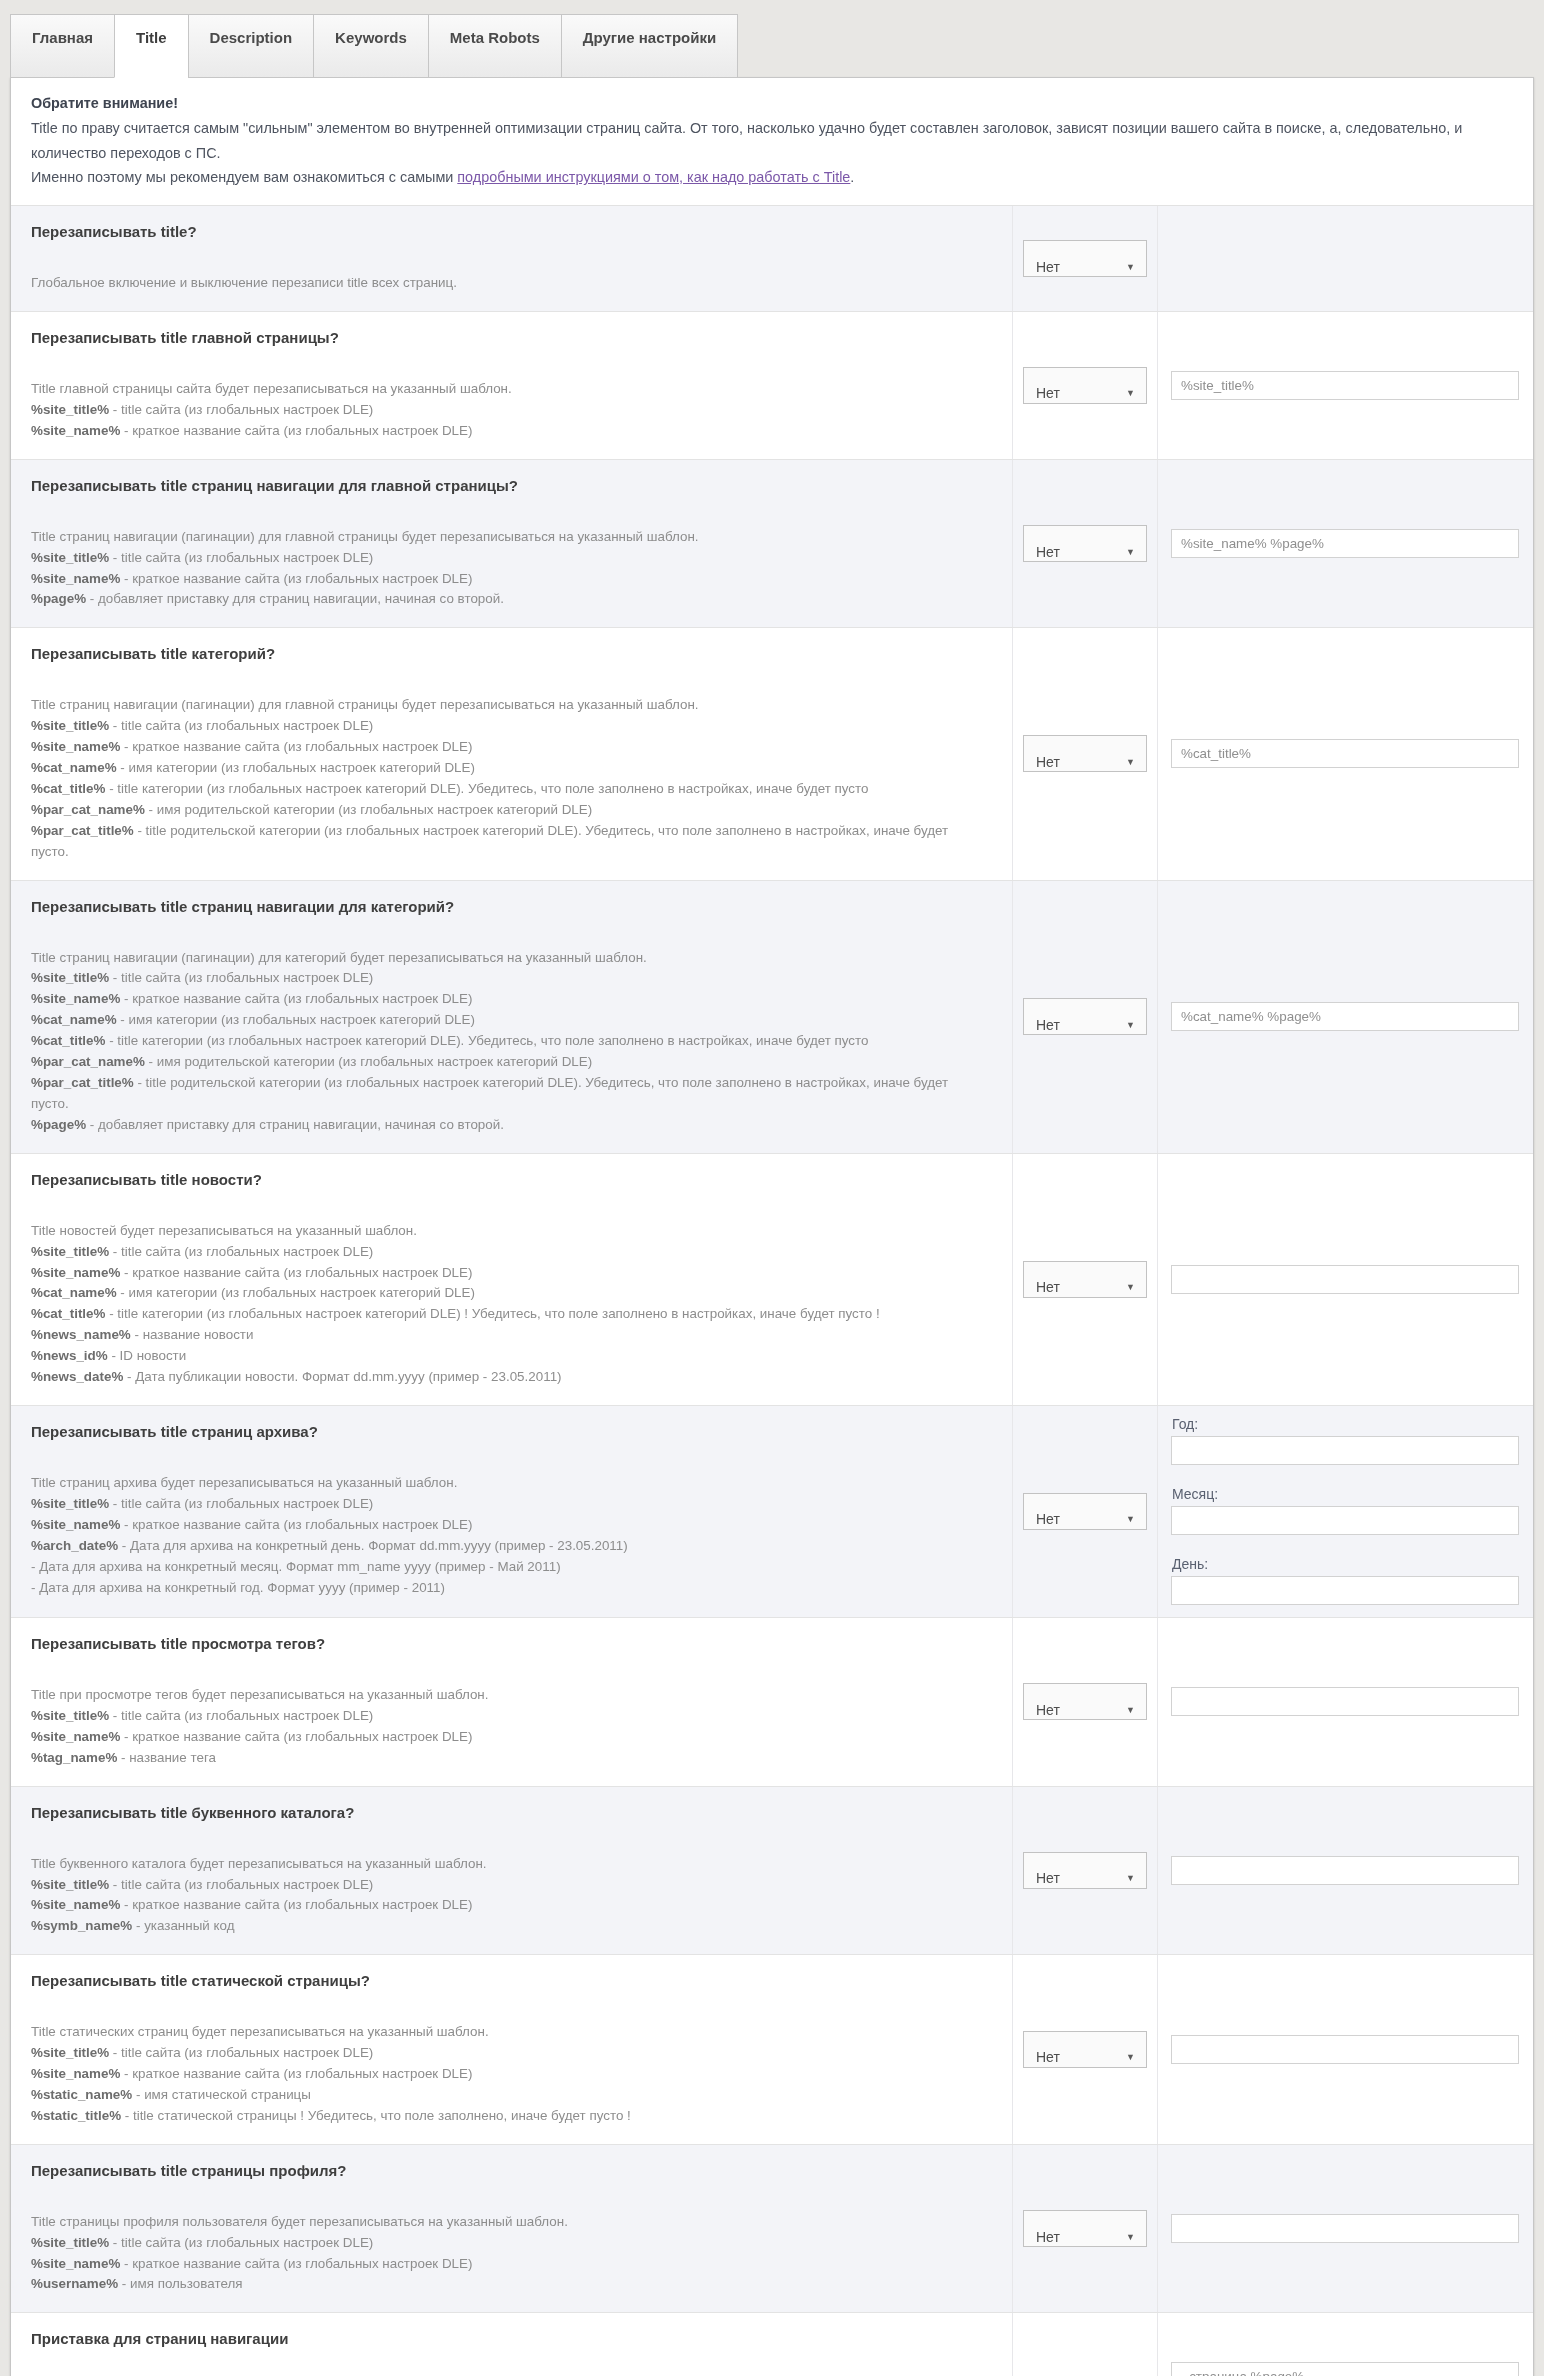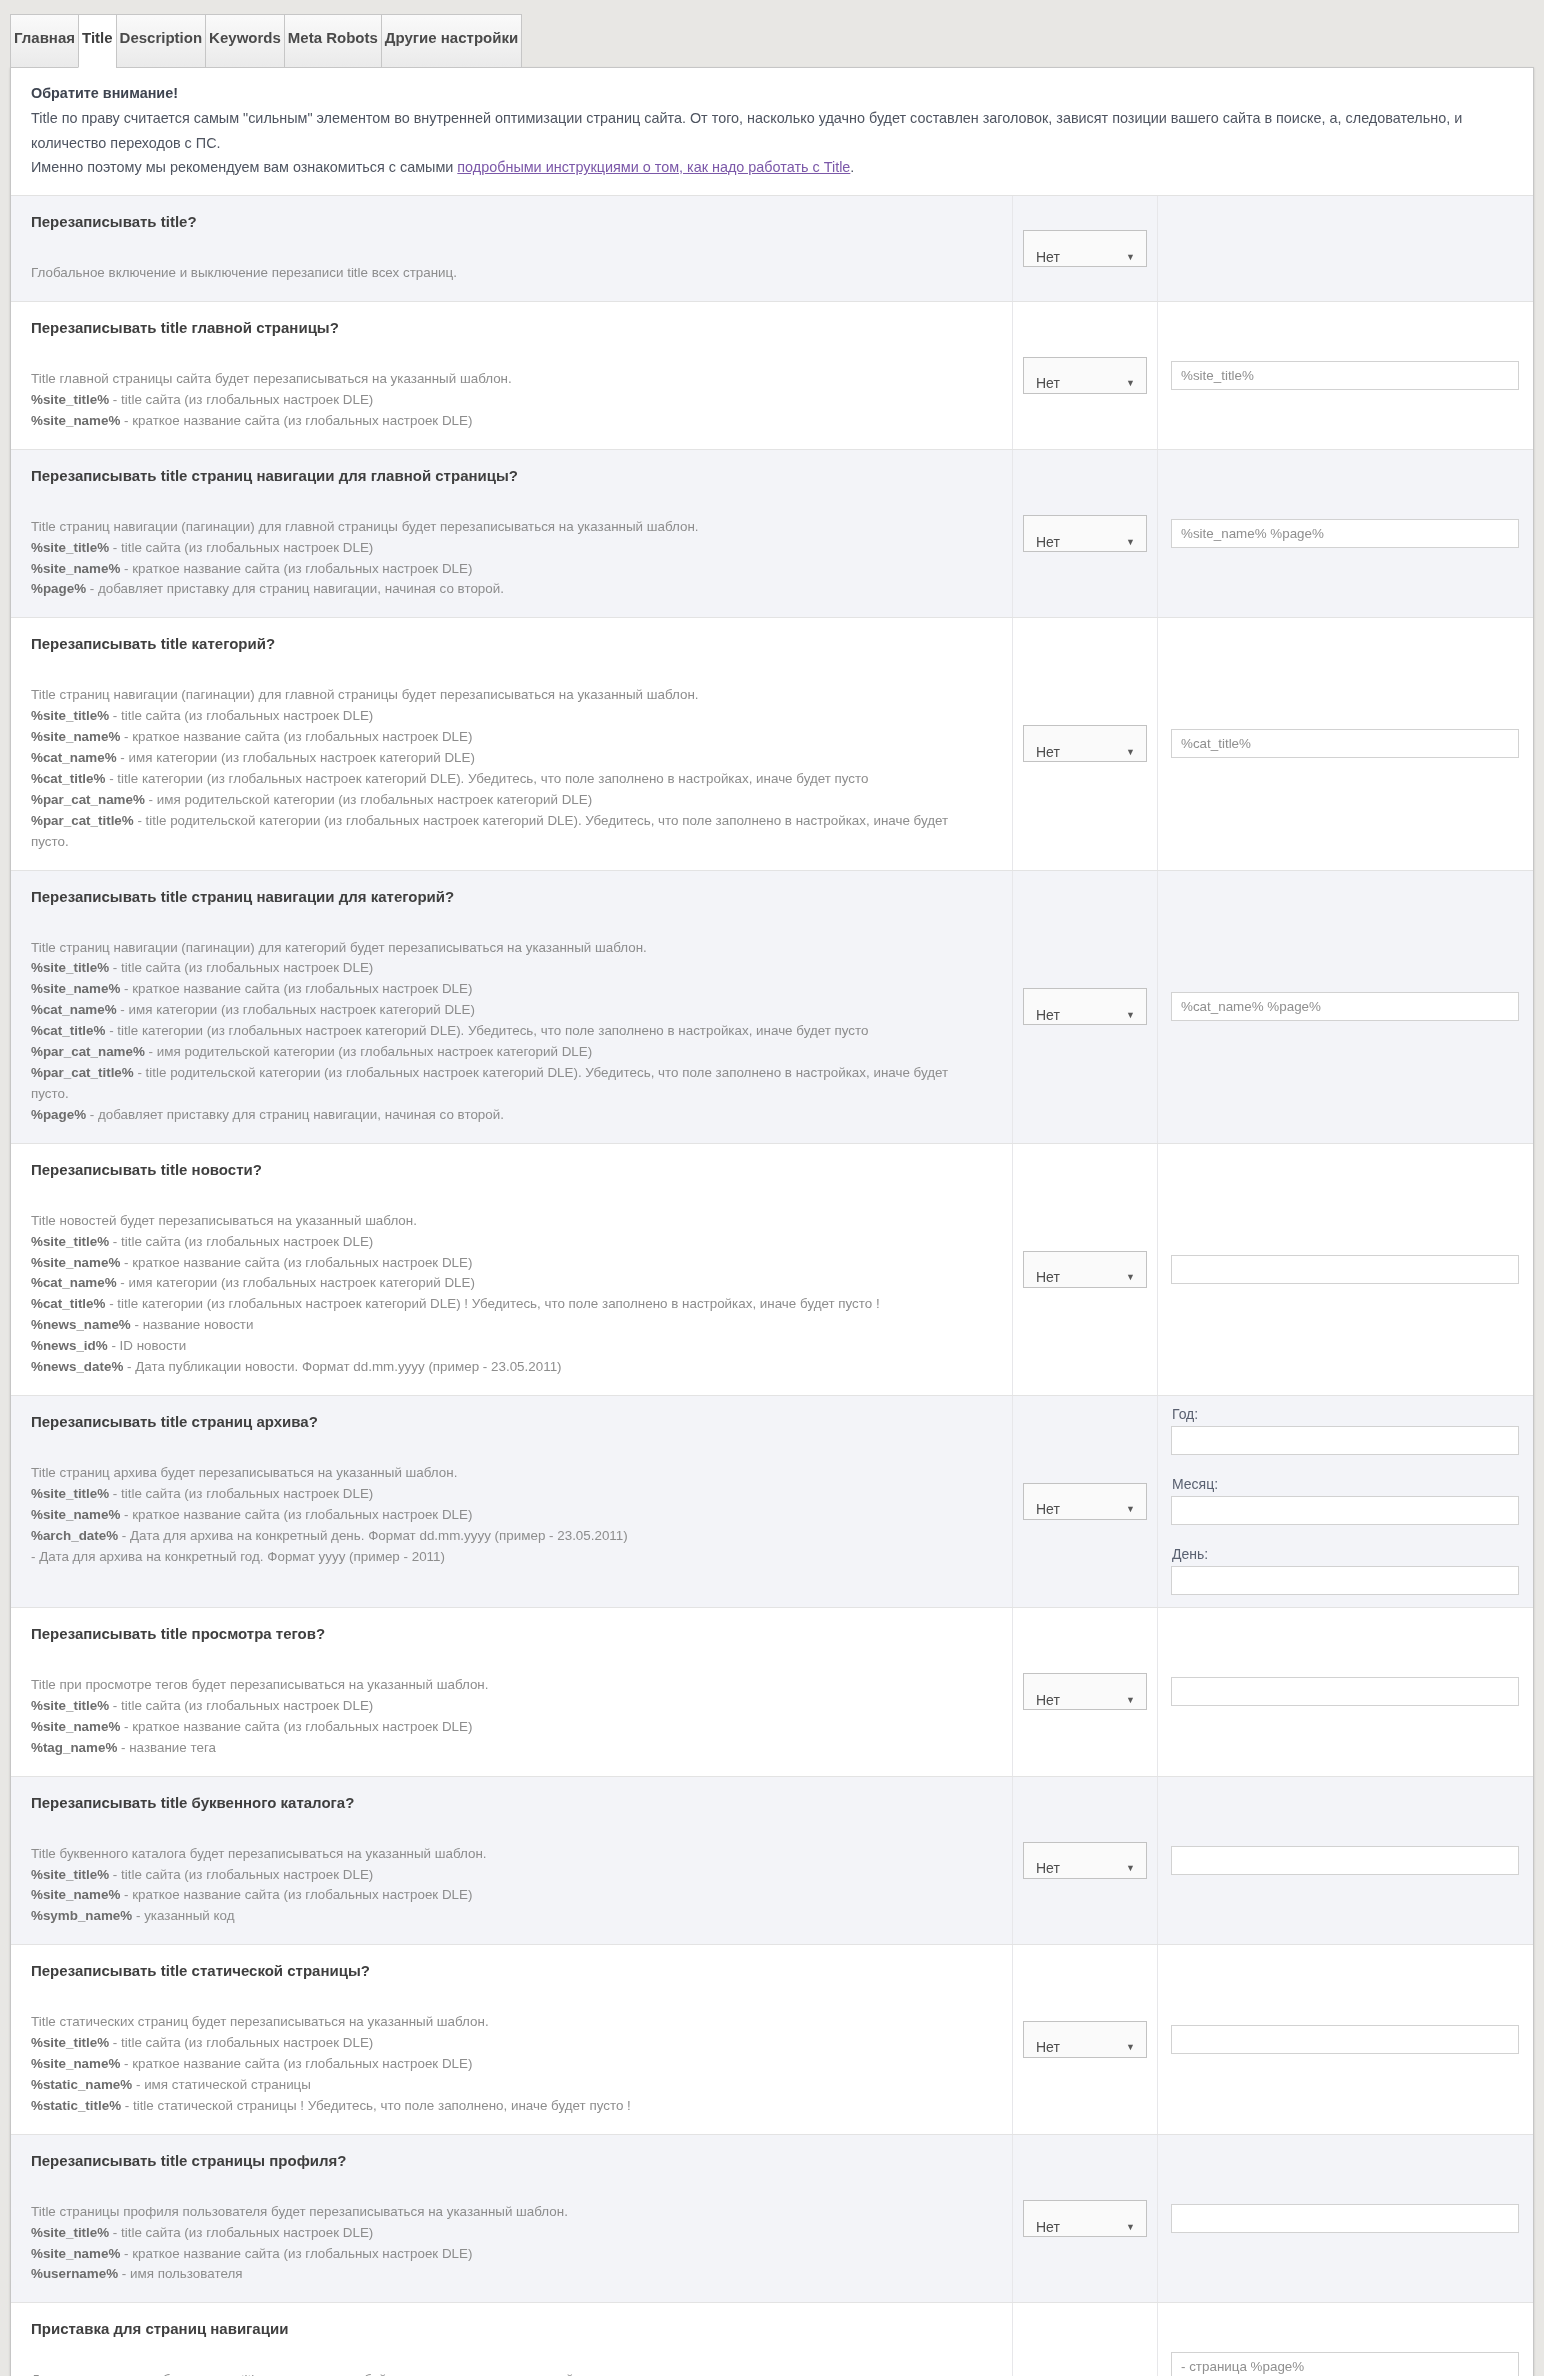--- a/index.html
+++ b/index.html
@@ -8,21 +8,21 @@
     width:1544px; min-height:2376px;
     background:#e8e7e4;
     font-family:"Liberation Sans", sans-serif;
     color:#555;
   }
   .wrap { padding:14px 10px 0 10px; }
 
   
   .tabs { display:flex; position:relative; z-index:2; margin-bottom:-1px; }
   .tab {
-    height:54px; line-height:46px; padding:0 3px;
+    height:64px; line-height:46px; padding:0 21px;
     background:linear-gradient(#fafafa,#eaeaea);
     border:1px solid #c6c6c6; margin-right:-1px;
     font-weight:bold; font-size:15px; color:#4a4a4a;
     cursor:pointer; white-space:nowrap;
   }
   .tab.active { background:#fff; border-bottom:1px solid #fff; color:#3d3d3d; cursor:default; }
 
   
   .panel { background:#fff; border:1px solid #c6c6c6; box-shadow:0 1px 2px rgba(0,0,0,.16); position:relative; z-index:1; }
 
@@ -216,20 +216,21 @@
           </div>
         </div>
         <div class="row odd">
           <div class="cell-q">
             <h3 class="q">Перезаписывать title страниц архива?</h3>
             <div class="desc">
               <div class="line">Title страниц архива будет перезаписываться на указанный шаблон.</div>
               <div class="line"><b>%site_title%</b><span> - title сайта (из глобальных настроек DLE)</span></div>
               <div class="line"><b>%site_name%</b><span> - краткое название сайта (из глобальных настроек DLE)</span></div>
               <div class="line"><b>%arch_date%</b><span> - Дата для архива на конкретный день. Формат dd.mm.yyyy (пример - 23.05.2011)</span></div>
+              <div class="line">- Дата для архива на конкретный месяц. Формат mm_name yyyy (пример - Май 2011)</div>
               <div class="line">- Дата для архива на конкретный год. Формат yyyy (пример - 2011)</div>
             </div>
           </div>
           <div class="cell-s">
             <div class="selectbox">
               <span>Нет</span>
               <span class="arrow">▼</span>
             </div>
           </div>
           <div class="cell-i stack">

